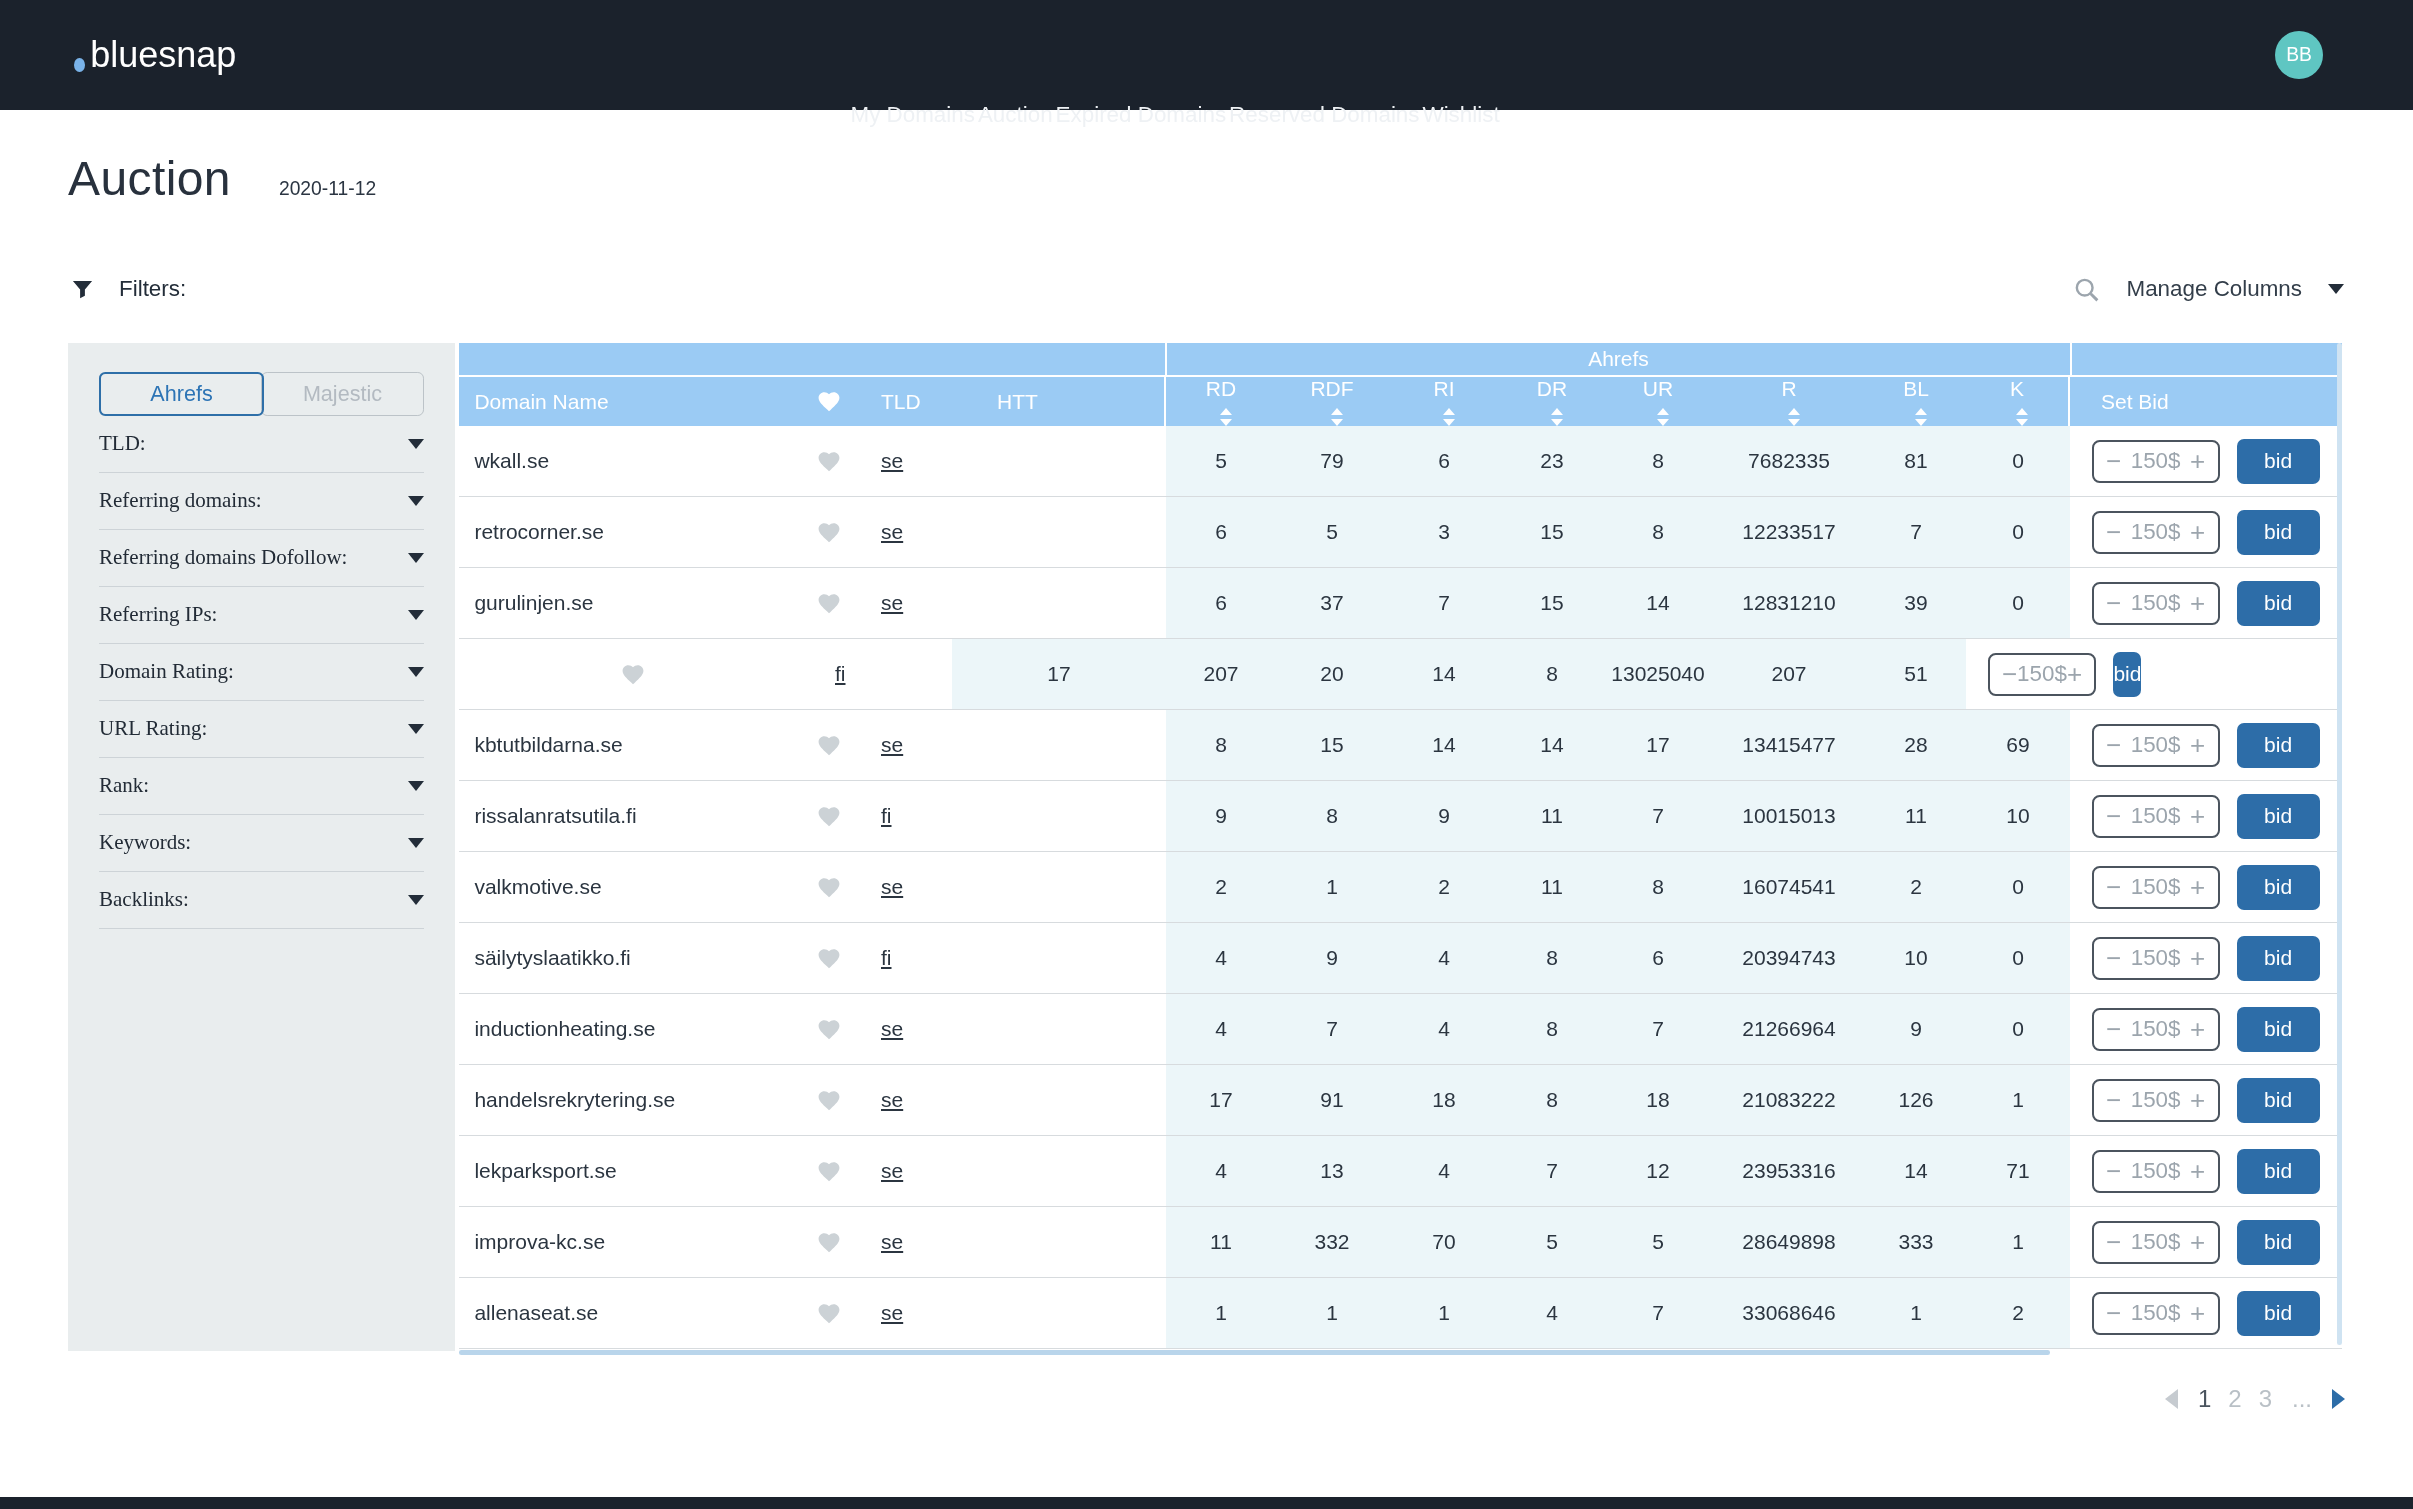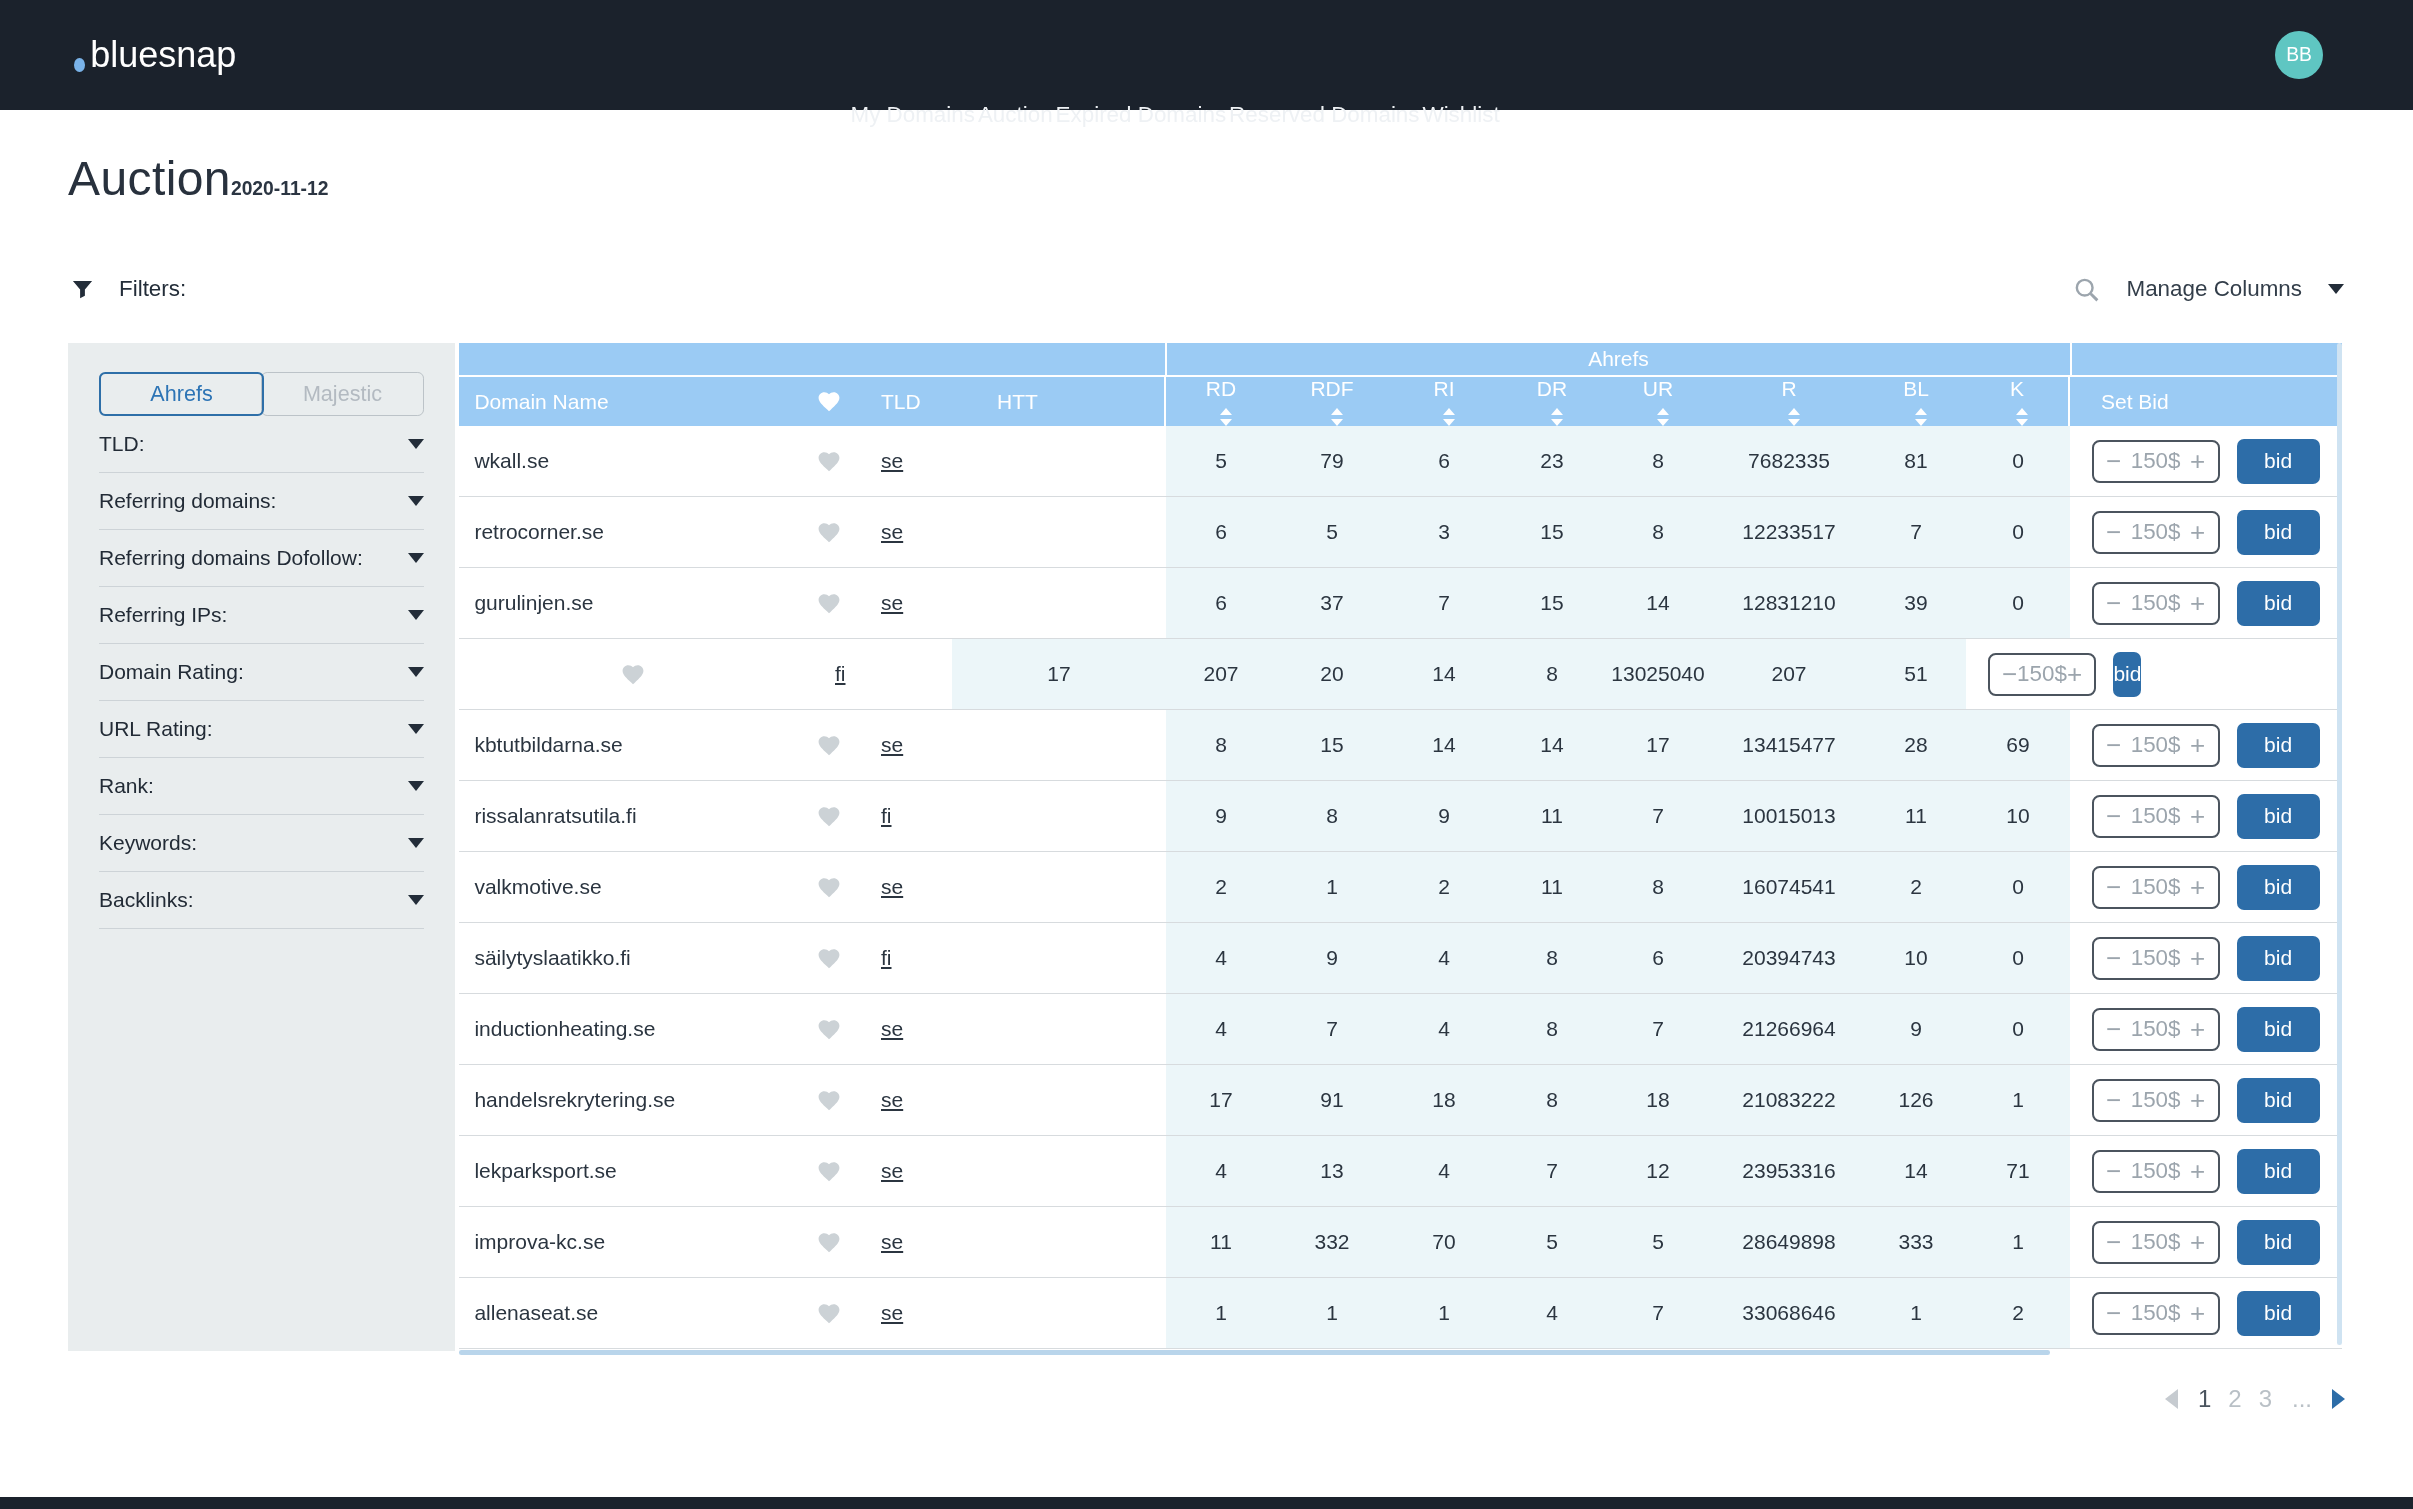--- a/index.html
+++ b/index.html
@@ -12,34 +12,34 @@
   .logo-dot { width:10.8px; height:14px; border-radius:50%; background:#79B2E8; margin-right:5.4px; margin-top:20px; }
   .logo-text { color:#ffffff; font-size:36px; font-weight:500; letter-spacing:0px; }
   .main-nav { position:absolute; left:849px; top:0; height:134px; display:flex; align-items:flex-end; }
   .nav-item { position:relative; color:#EEF1F4; font-size:22.4px; cursor:pointer; padding:6.2px 1.5px; }
   .nav-item.active:after { content:""; position:absolute; left:-1.5px; right:-1.5px; bottom:-17px; height:6.2px; background:#ffffff; border-radius:1.5px; }
   .avatar { position:absolute; right:90px; top:31px; width:48px; height:48px; border-radius:50%; background:#5FC6C2; color:#fff; font-size:19.3px; display:flex; align-items:center; justify-content:center; }
 
   
   .title-row { position:absolute; left:68px; top:151px; display:flex; align-items:baseline; }
   .page-title { font-size:48px; font-weight:400; color:#28313D; letter-spacing:0.4px; }
-  .page-date { font-size:19.3px; color:#2B3542; font-weight:700; }
+  .page-date { font-size:19.3px; color:#2B3542; margin-left:48px; font-weight:400; }
   .filters-row { position:absolute; left:71px; top:272px; height:34px; display:flex; align-items:center; gap:25px; }
   .filters-label { font-size:22.4px; color:#232D39; }
   .columns-control { position:absolute; top:272px; right:69px; height:34px; display:flex; align-items:center; gap:26px; }
   .manage-label { font-size:22.4px; color:#333E4A; cursor:pointer; }
   .caret-down { width:0; height:0; border-left:8.5px solid transparent; border-right:8.5px solid transparent; border-top:10px solid #232D39; }
 
   
   .sidebar { position:absolute; left:68px; top:343px; width:387px; height:1008px; background:#E9EDEE; }
   .tabs { margin:28.5px 31px 0; display:flex; height:44px; }
   .tab { flex:1; display:flex; align-items:center; justify-content:center; font-size:21.6px; cursor:pointer; }
   .tab.active { border:2.3px solid #2E6FA8; border-radius:6.2px; color:#2D74B5; z-index:1; background:transparent; }
   .tab.inactive { border:1.5px solid #BCC3C8; border-radius:6.2px; color:#B3BAC1; margin-left:-3.1px; }
-  .filter-list { margin:0 31px; }
+  .filter-list { margin:0 31px;font-family:Liberation Serif, serif; }
   .filter-item { height:57px; display:flex; align-items:center; justify-content:space-between; border-bottom:1.5px solid #CDD3D7; cursor:pointer; }
   .filter-label { font-size:21px; color:#222B36; }
   .filter-caret { width:0; height:0; border-left:8.5px solid transparent; border-right:8.5px solid transparent; border-top:10px solid #232D39; }
 
   
   .dtable { position:absolute; left:459px; top:343px; width:1883px; }
   .thead-group { display:flex; height:34px; background:#9BCBF4; border-bottom:2.3px solid #ffffff; }
   .tg-left { width:708px; border-right:2.3px solid #ffffff; }
   .tg-mid { width:905px; border-right:2.3px solid #ffffff; display:flex; align-items:center; justify-content:center; color:#fff; font-size:21px; }
   .tg-right { width:268px; }

